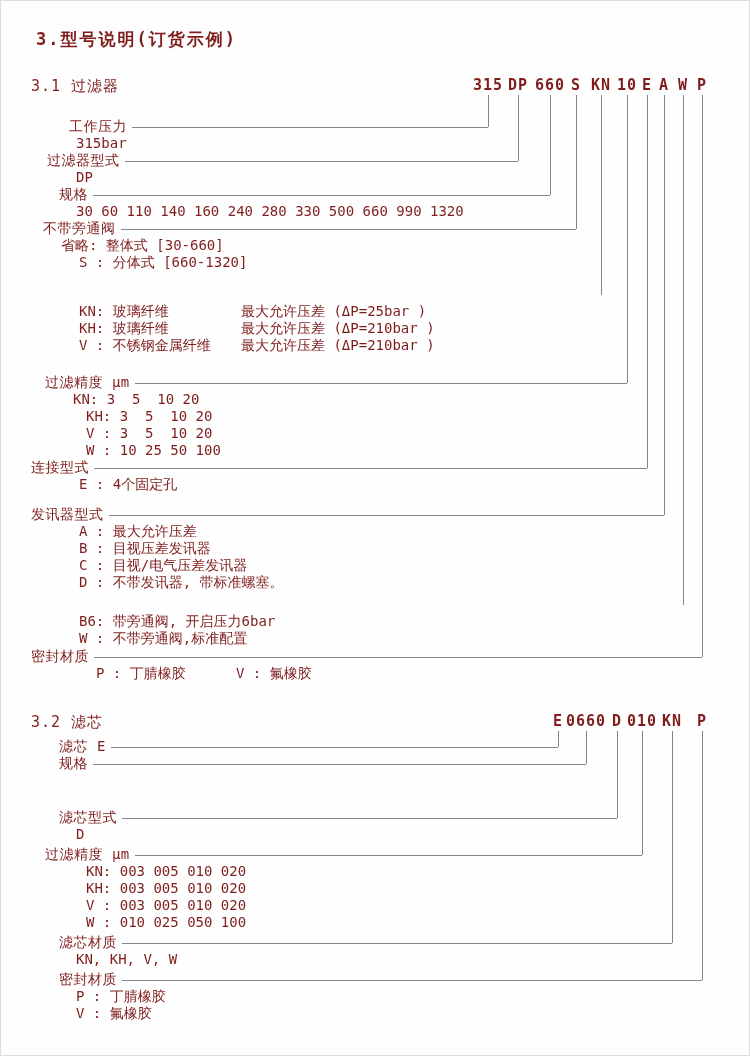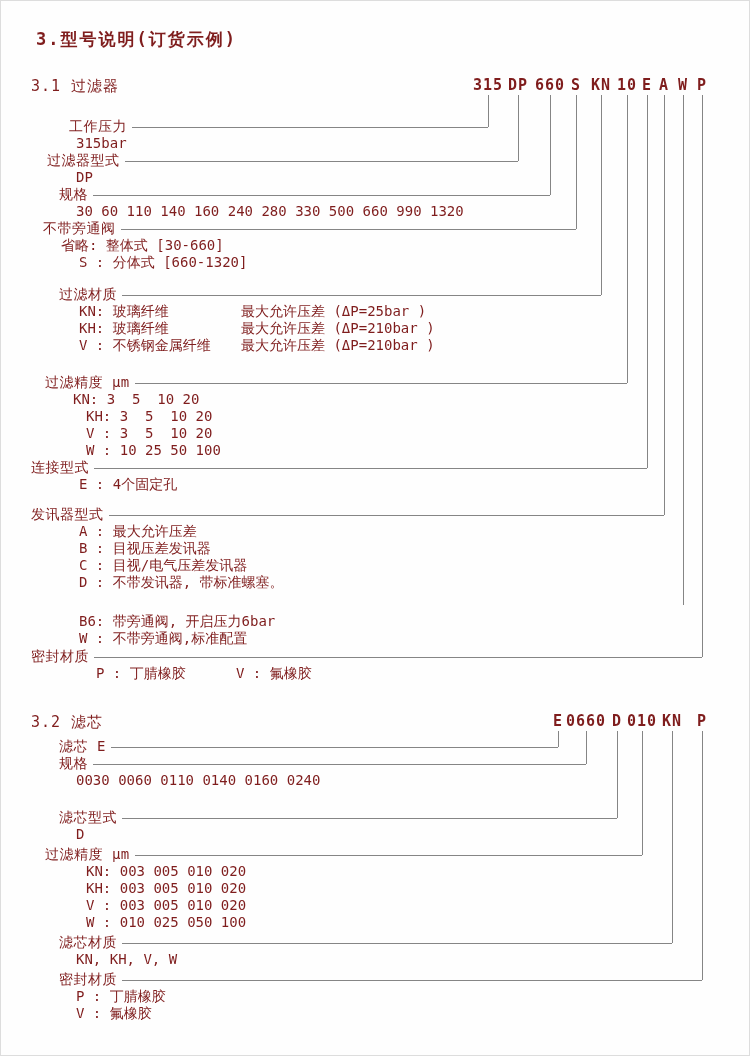--- a/index.html
+++ b/index.html
@@ -85,24 +85,20 @@
   </div>
   <div class="detail" style="left:75px;top:203px">30 60 110 140 160 240 280 330 500 660 990 1320</div>
 
   <div class="row" style="left:42px;top:220px;width:533px">
     <span class="row-label">不带旁通阀</span>
     <span class="leader"></span>
   </div>
   <div class="detail" style="left:60px;top:237px">省略: 整体式 [30-660]</div>
   <div class="detail" style="left:78px;top:254px">S : 分体式 [660-1320]</div>
 
-  <div class="row" style="left:58px;top:286px;width:542px">
-    <span class="row-label">过滤材质</span>
-    <span class="leader"></span>
-  </div>
   <div class="detail" style="left:78px;top:303px"><span class="w162">KN: 玻璃纤维</span><span>最大允许压差 (ΔP=25bar )</span></div>
   <div class="detail" style="left:78px;top:320px"><span class="w162">KH: 玻璃纤维</span><span>最大允许压差 (ΔP=210bar )</span></div>
   <div class="detail" style="left:78px;top:337px"><span class="w162">V : 不锈钢金属纤维</span><span>最大允许压差 (ΔP=210bar )</span></div>
 
   <div class="row" style="left:44px;top:374px;width:582px">
     <span class="row-label">过滤精度 μm</span>
     <span class="leader"></span>
   </div>
   <div class="detail" style="left:72px;top:391px">KN: 3  5  10 20</div>
   <div class="detail" style="left:85px;top:408px">KH: 3  5  10 20</div>
@@ -144,21 +140,20 @@
 
   <div class="row" style="left:58px;top:738px;width:499px">
     <span class="row-label">滤芯 E</span>
     <span class="leader"></span>
   </div>
 
   <div class="row" style="left:58px;top:755px;width:527px">
     <span class="row-label">规格</span>
     <span class="leader"></span>
   </div>
-  <div class="detail" style="left:75px;top:772px">0030 0060 0110 0140 0160 0240</div>
 
   <div class="row" style="left:58px;top:809px;width:558px">
     <span class="row-label">滤芯型式</span>
     <span class="leader"></span>
   </div>
   <div class="detail" style="left:75px;top:826px">D</div>
 
   <div class="row" style="left:44px;top:846px;width:597px">
     <span class="row-label">过滤精度 μm</span>
     <span class="leader"></span>

